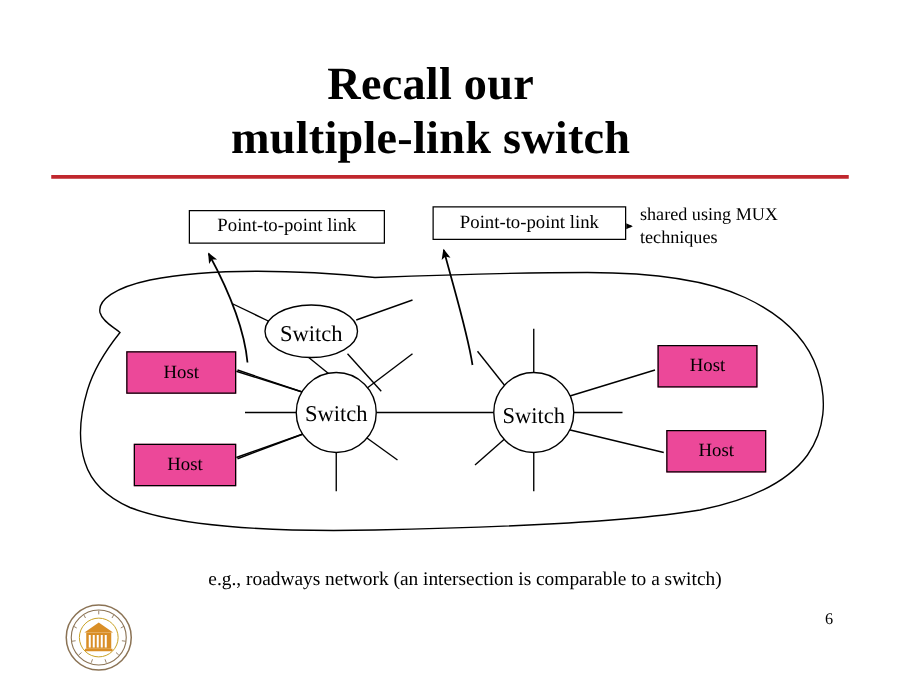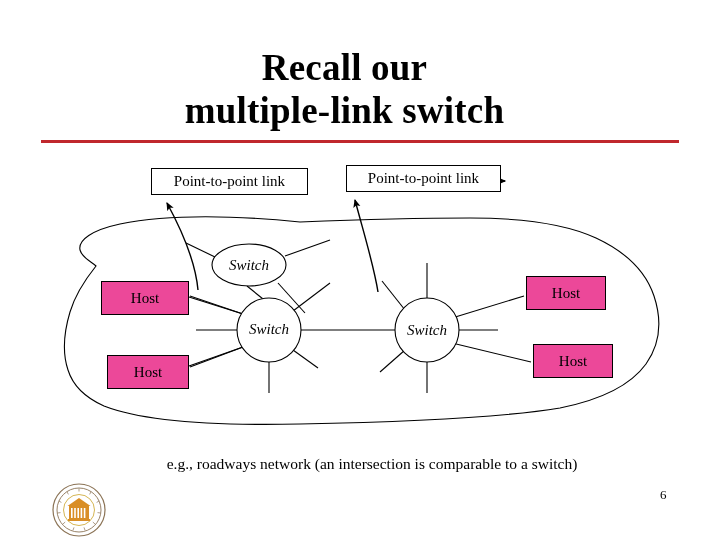--- a/index.html
+++ b/index.html
@@ -63,23 +63,22 @@
     font-family: "Liberation Serif", "DejaVu Serif", serif;
     color: #000000;
     white-space: nowrap;
   }
   .box-label {
     font-size: 15px;
     text-align: center;
     margin-left: 28px;
   }
   .node-label {
-    font-size: 15px;
-    text-align: center;
-    font-style: italic;
+    font-size: 18px;
+    text-align: center;
   }
   .legend-label {
     font-size: 14.5px;
     line-height: 18px;
   }
 
   
   #ptp-1 {
     left: 123px; top: 168px; width: 157px; height: 27px;
     border: 1px solid #000000;
@@ -240,20 +239,22 @@
 
   <div class="lbl box-label" id="ptp-1">
     <span>Point-to-point link</span>
   </div>
 
   <div class="lbl box-label" id="ptp-2">
     <span>Point-to-point link</span>
   </div>
 
   <div class="lbl legend-label" id="legend-text">
+    <div>shared using MUX</div>
+    <div>techniques</div>
   </div>
 
   <div class="lbl node-label" id="switch-top">Switch</div>
   <div class="lbl node-label" id="switch-mid">Switch</div>
   <div class="lbl node-label" id="switch-right">Switch</div>
 
   <div class="lbl host-box" id="host-left-1">Host</div>
   <div class="lbl host-box" id="host-left-2">Host</div>
   <div class="lbl host-box" id="host-right-1">Host</div>
   <div class="lbl host-box" id="host-right-2">Host</div>

